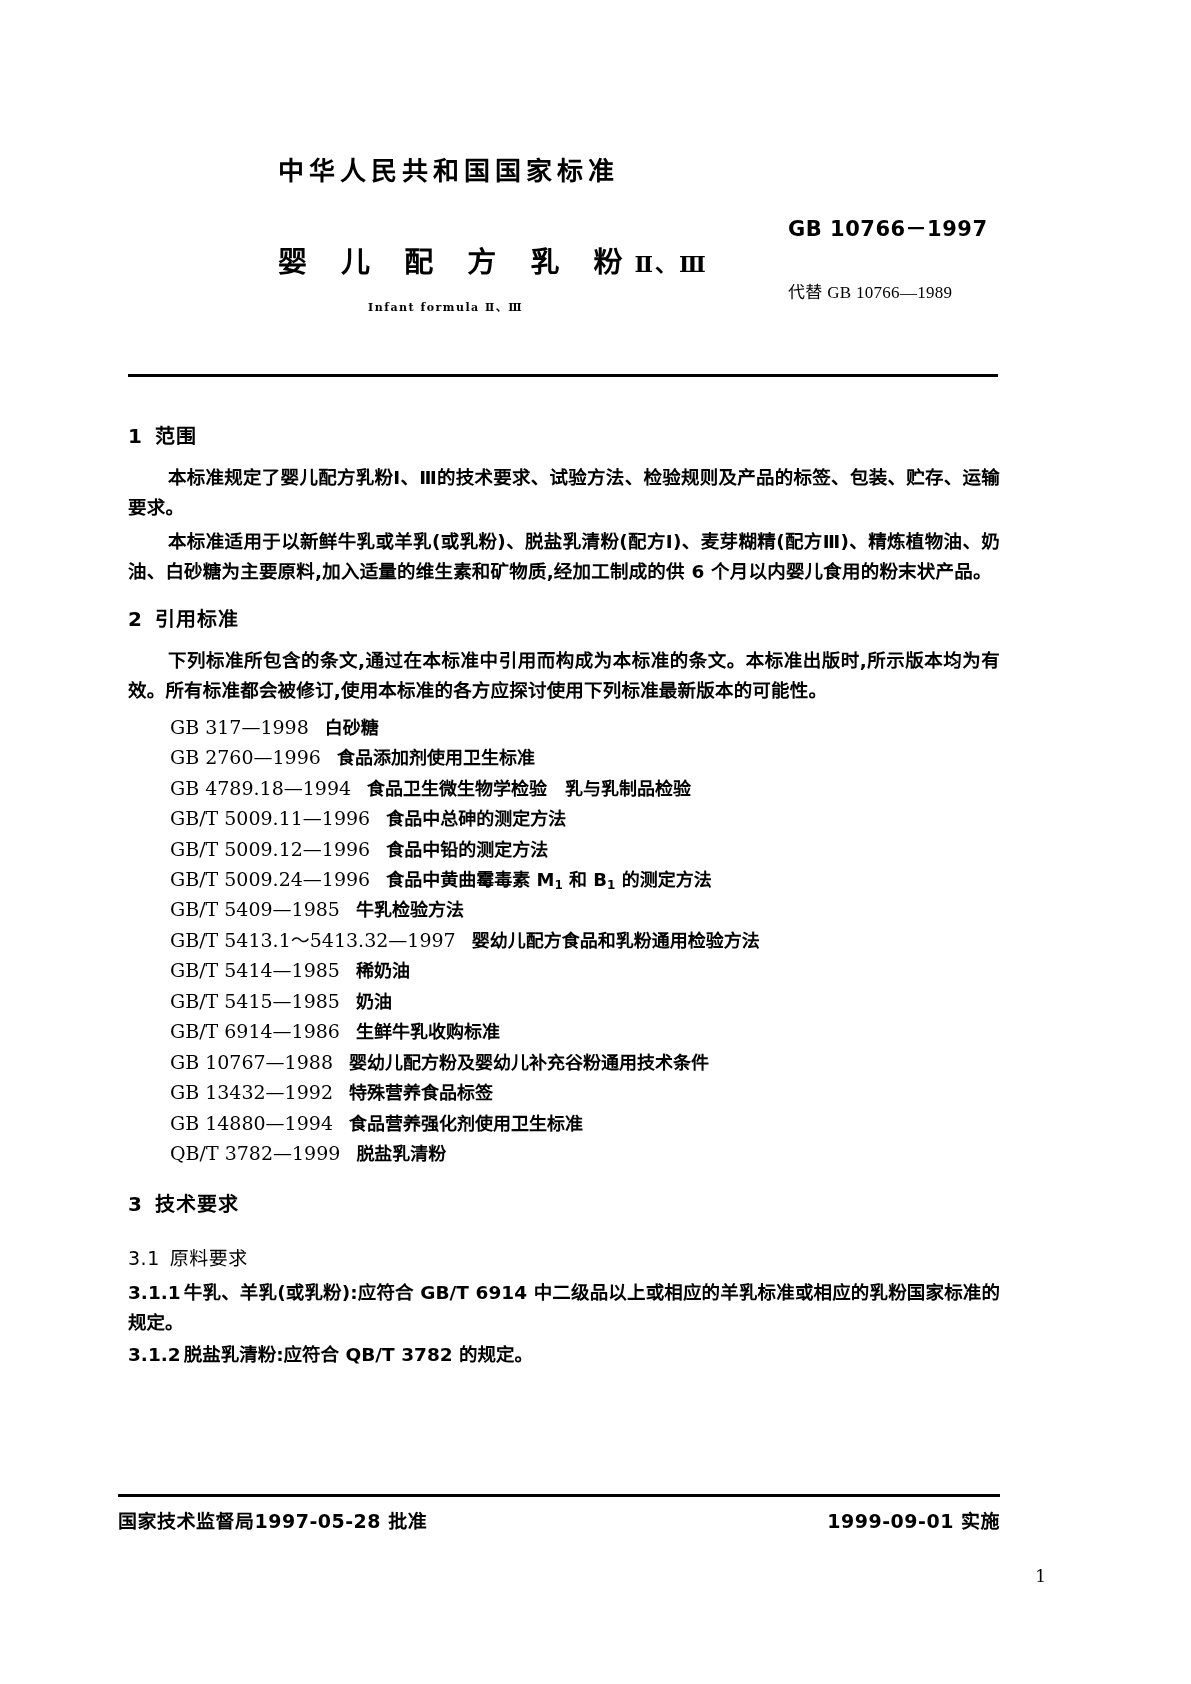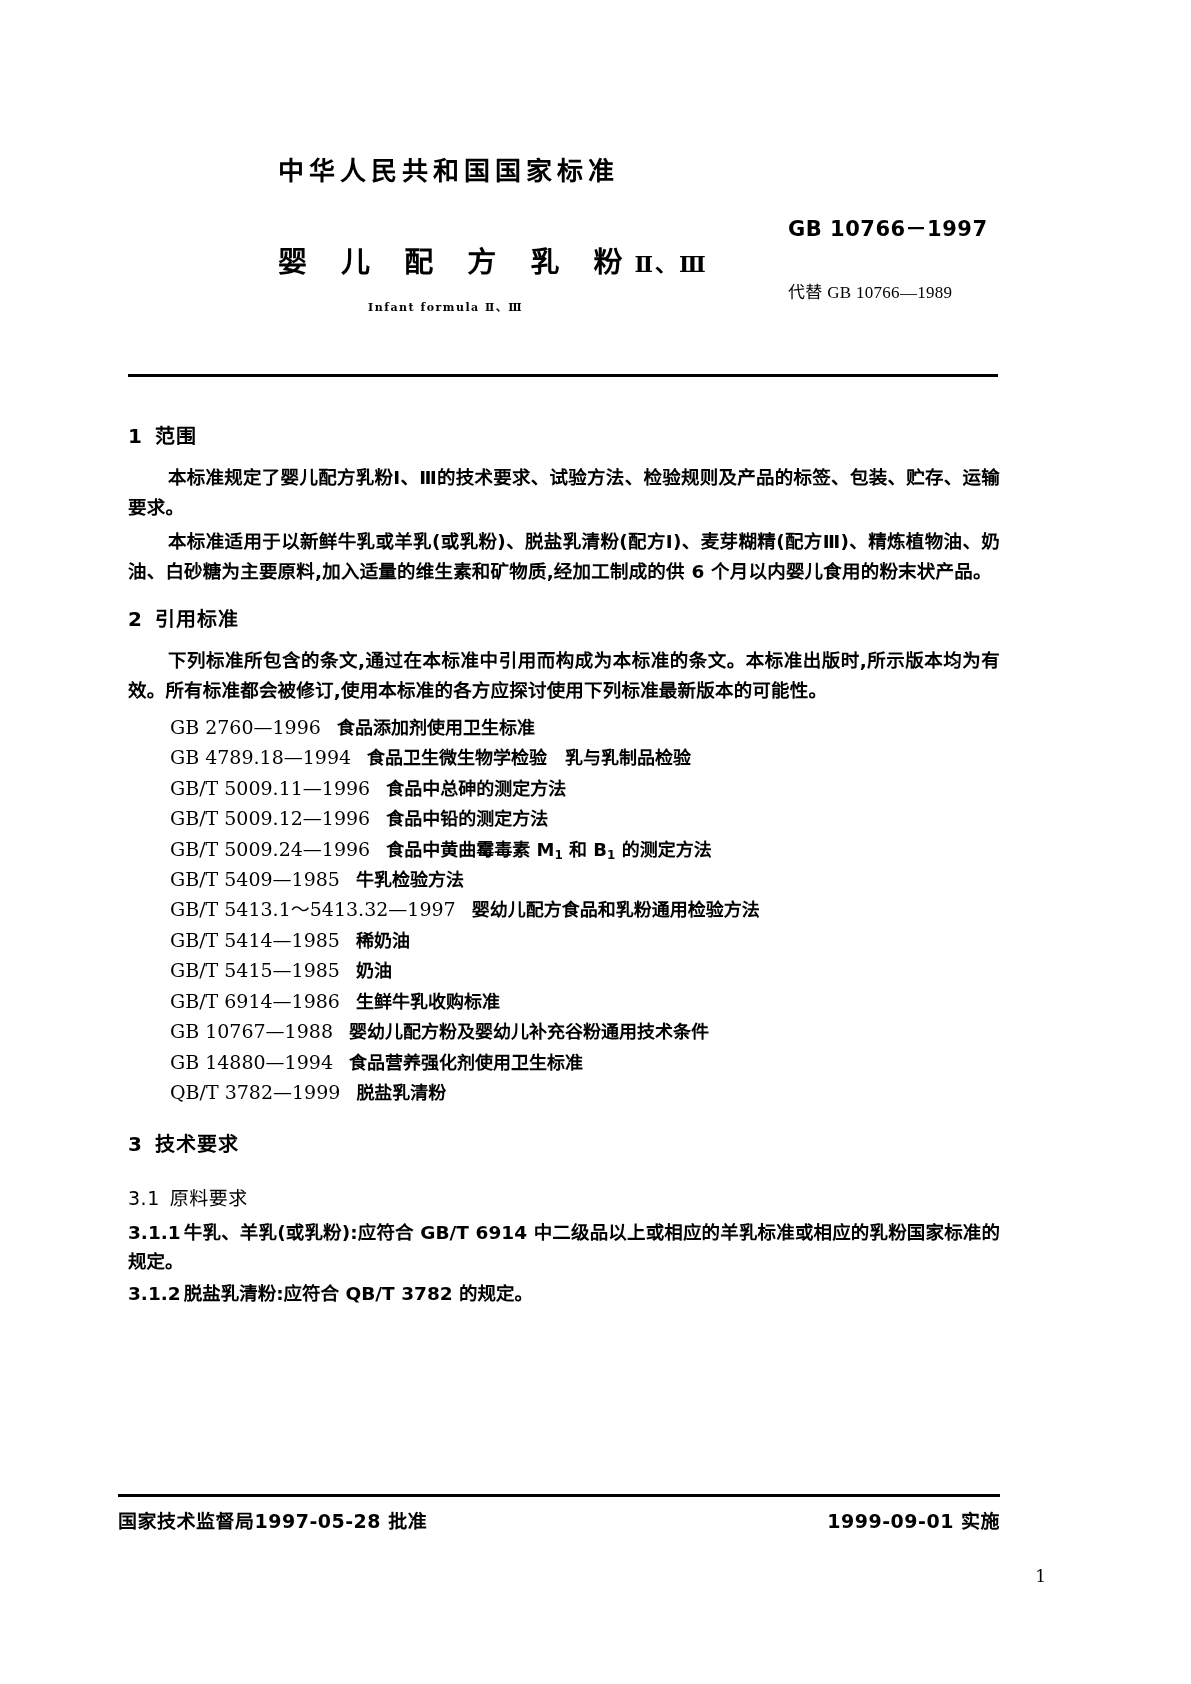--- a/index.html
+++ b/index.html
@@ -260,31 +260,33 @@
 
     <div class="spacer-sm"></div>
 
     <div class="h1">
       <span class="num">2</span><span>引用标准</span>
     </div>
 
     <p class="para indent">下列标准所包含的条文,通过在本标准中引用而构成为本标准的条文。本标准出版时,所示版本均为有效。所有标准都会被修订,使用本标准的各方应探讨使用下列标准最新版本的可能性。</p>
 
     <ul class="ref-list">
+      <li class="ref-item"><span class="code">GB 317—1998</span><span class="name">白砂糖</span></li>
       <li class="ref-item"><span class="code">GB 2760—1996</span><span class="name">食品添加剂使用卫生标准</span></li>
       <li class="ref-item"><span class="code">GB 4789.18—1994</span><span class="name">食品卫生微生物学检验　乳与乳制品检验</span></li>
       <li class="ref-item"><span class="code">GB/T 5009.11—1996</span><span class="name">食品中总砷的测定方法</span></li>
       <li class="ref-item"><span class="code">GB/T 5009.12—1996</span><span class="name">食品中铅的测定方法</span></li>
       <li class="ref-item"><span class="code">GB/T 5009.24—1996</span><span class="name">食品中黄曲霉毒素 M<sub>1</sub> 和 B<sub>1</sub> 的测定方法</span></li>
       <li class="ref-item"><span class="code">GB/T 5409—1985</span><span class="name">牛乳检验方法</span></li>
       <li class="ref-item"><span class="code">GB/T 5413.1～5413.32—1997</span><span class="name">婴幼儿配方食品和乳粉通用检验方法</span></li>
       <li class="ref-item"><span class="code">GB/T 5414—1985</span><span class="name">稀奶油</span></li>
       <li class="ref-item"><span class="code">GB/T 5415—1985</span><span class="name">奶油</span></li>
       <li class="ref-item"><span class="code">GB/T 6914—1986</span><span class="name">生鲜牛乳收购标准</span></li>
       <li class="ref-item"><span class="code">GB 10767—1988</span><span class="name">婴幼儿配方粉及婴幼儿补充谷粉通用技术条件</span></li>
+      <li class="ref-item"><span class="code">GB 13432—1992</span><span class="name">特殊营养食品标签</span></li>
       <li class="ref-item"><span class="code">GB 14880—1994</span><span class="name">食品营养强化剂使用卫生标准</span></li>
       <li class="ref-item"><span class="code">QB/T 3782—1999</span><span class="name">脱盐乳清粉</span></li>
     </ul>
 
     <div class="spacer-md"></div>
 
     <div class="h1">
       <span class="num">3</span><span>技术要求</span>
     </div>
 

